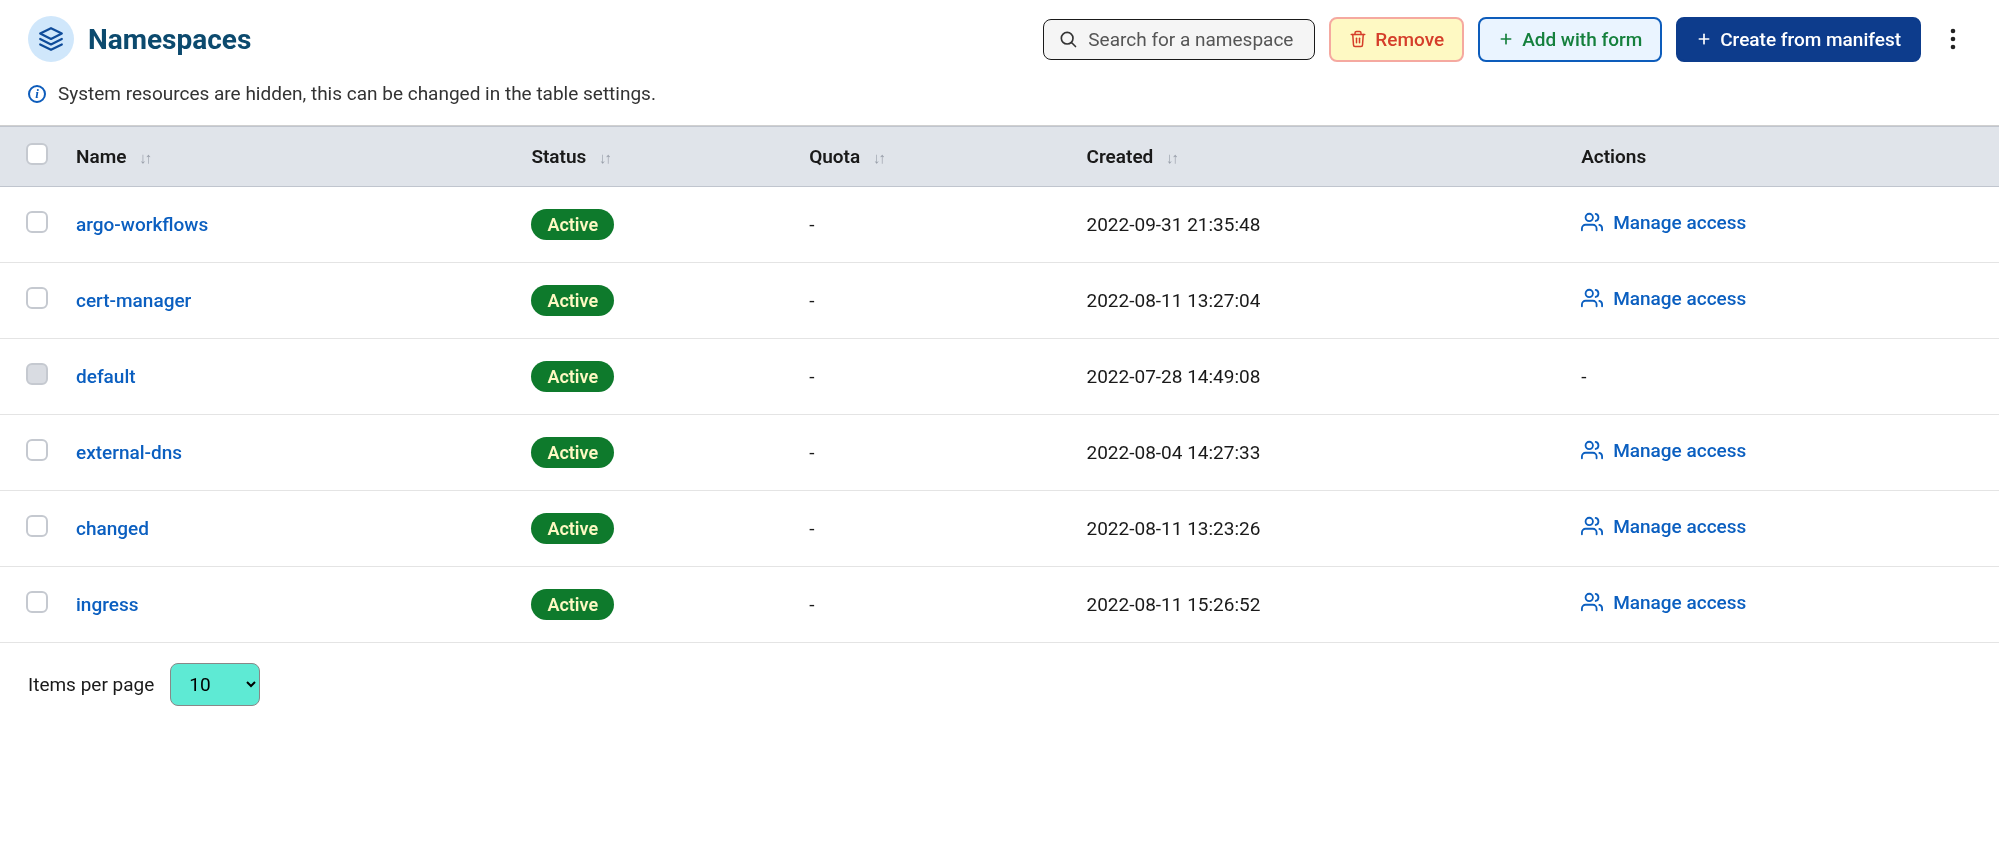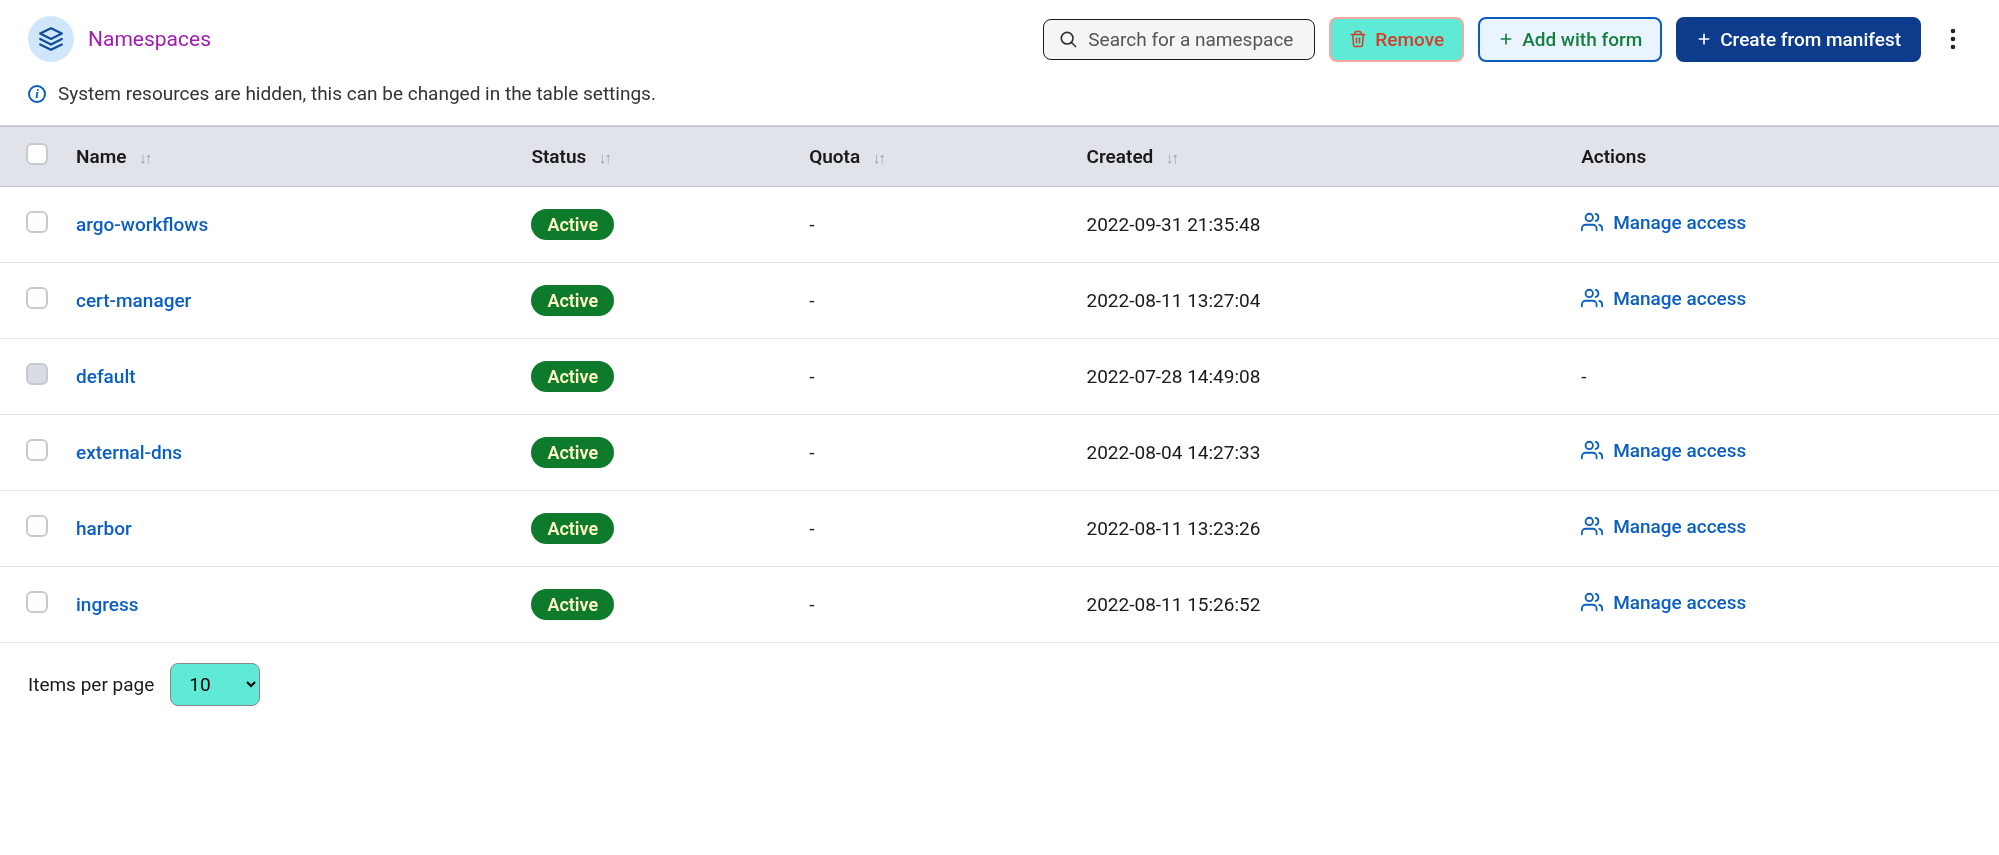--- a/index.html
+++ b/index.html
@@ -30,23 +30,23 @@
       width: 46px;
       height: 46px;
       border-radius: 50%;
       background: #d0e7fb;
       display: flex;
       align-items: center;
       justify-content: center;
       color: #0f4c9a;
     }
     .page-title {
-      font-size: 21px;
-      font-weight: 400;
-      color: #a21caf;
+      font-size: 28px;
+      font-weight: 700;
+      color: #0c4a6e;
     }
     .header-spacer {
       flex: 1;
     }
     .header-actions {
       display: flex;
       align-items: center;
       gap: 14px;
     }
     .search-box {
@@ -78,21 +78,21 @@
       padding: 9px 18px;
       border-radius: 8px;
       font-size: 19px;
       font-weight: 500;
       border: 2px solid transparent;
       cursor: pointer;
       font-family: inherit;
     }
     .btn-remove {
       border-color: #f5a9a0;
-      background: #5eead4;
+      background: #fef9c3;
       color: #d53e2a;
     }
     .btn-add {
       border-color: #0d5cbb;
       background: #eaf4ff;
       color: #15803d;
     }
     .btn-primary {
       background: #0d3c8c;
       color: #fff;
@@ -383,21 +383,21 @@
                   <circle cx="9" cy="7" r="4"></circle>
                   <path d="M23 21v-2a4 4 0 0 0-3-3.87"></path>
                   <path d="M16 3.13a4 4 0 0 1 0 7.75"></path>
                 </svg>
               </span>
               <span>Manage access</span>
             </span></td>
         </tr>
         <tr>
           <td class="col-check"><span class="chk"></span></td>
-          <td><a class="link">harbor</a></td>
+          <td><a class="link">changed</a></td>
           <td><span class="status-badge">Active</span></td>
           <td>-</td>
           <td>2022-08-11 13:23:26</td>
           <td><span class="manage-link">
               <span>
                 <svg width="22" height="22" viewBox="0 0 24 24" fill="none" stroke="currentColor" stroke-width="2" stroke-linecap="round" stroke-linejoin="round">
                   <path d="M17 21v-2a4 4 0 0 0-4-4H5a4 4 0 0 0-4 4v2"></path>
                   <circle cx="9" cy="7" r="4"></circle>
                   <path d="M23 21v-2a4 4 0 0 0-3-3.87"></path>
                   <path d="M16 3.13a4 4 0 0 1 0 7.75"></path>

